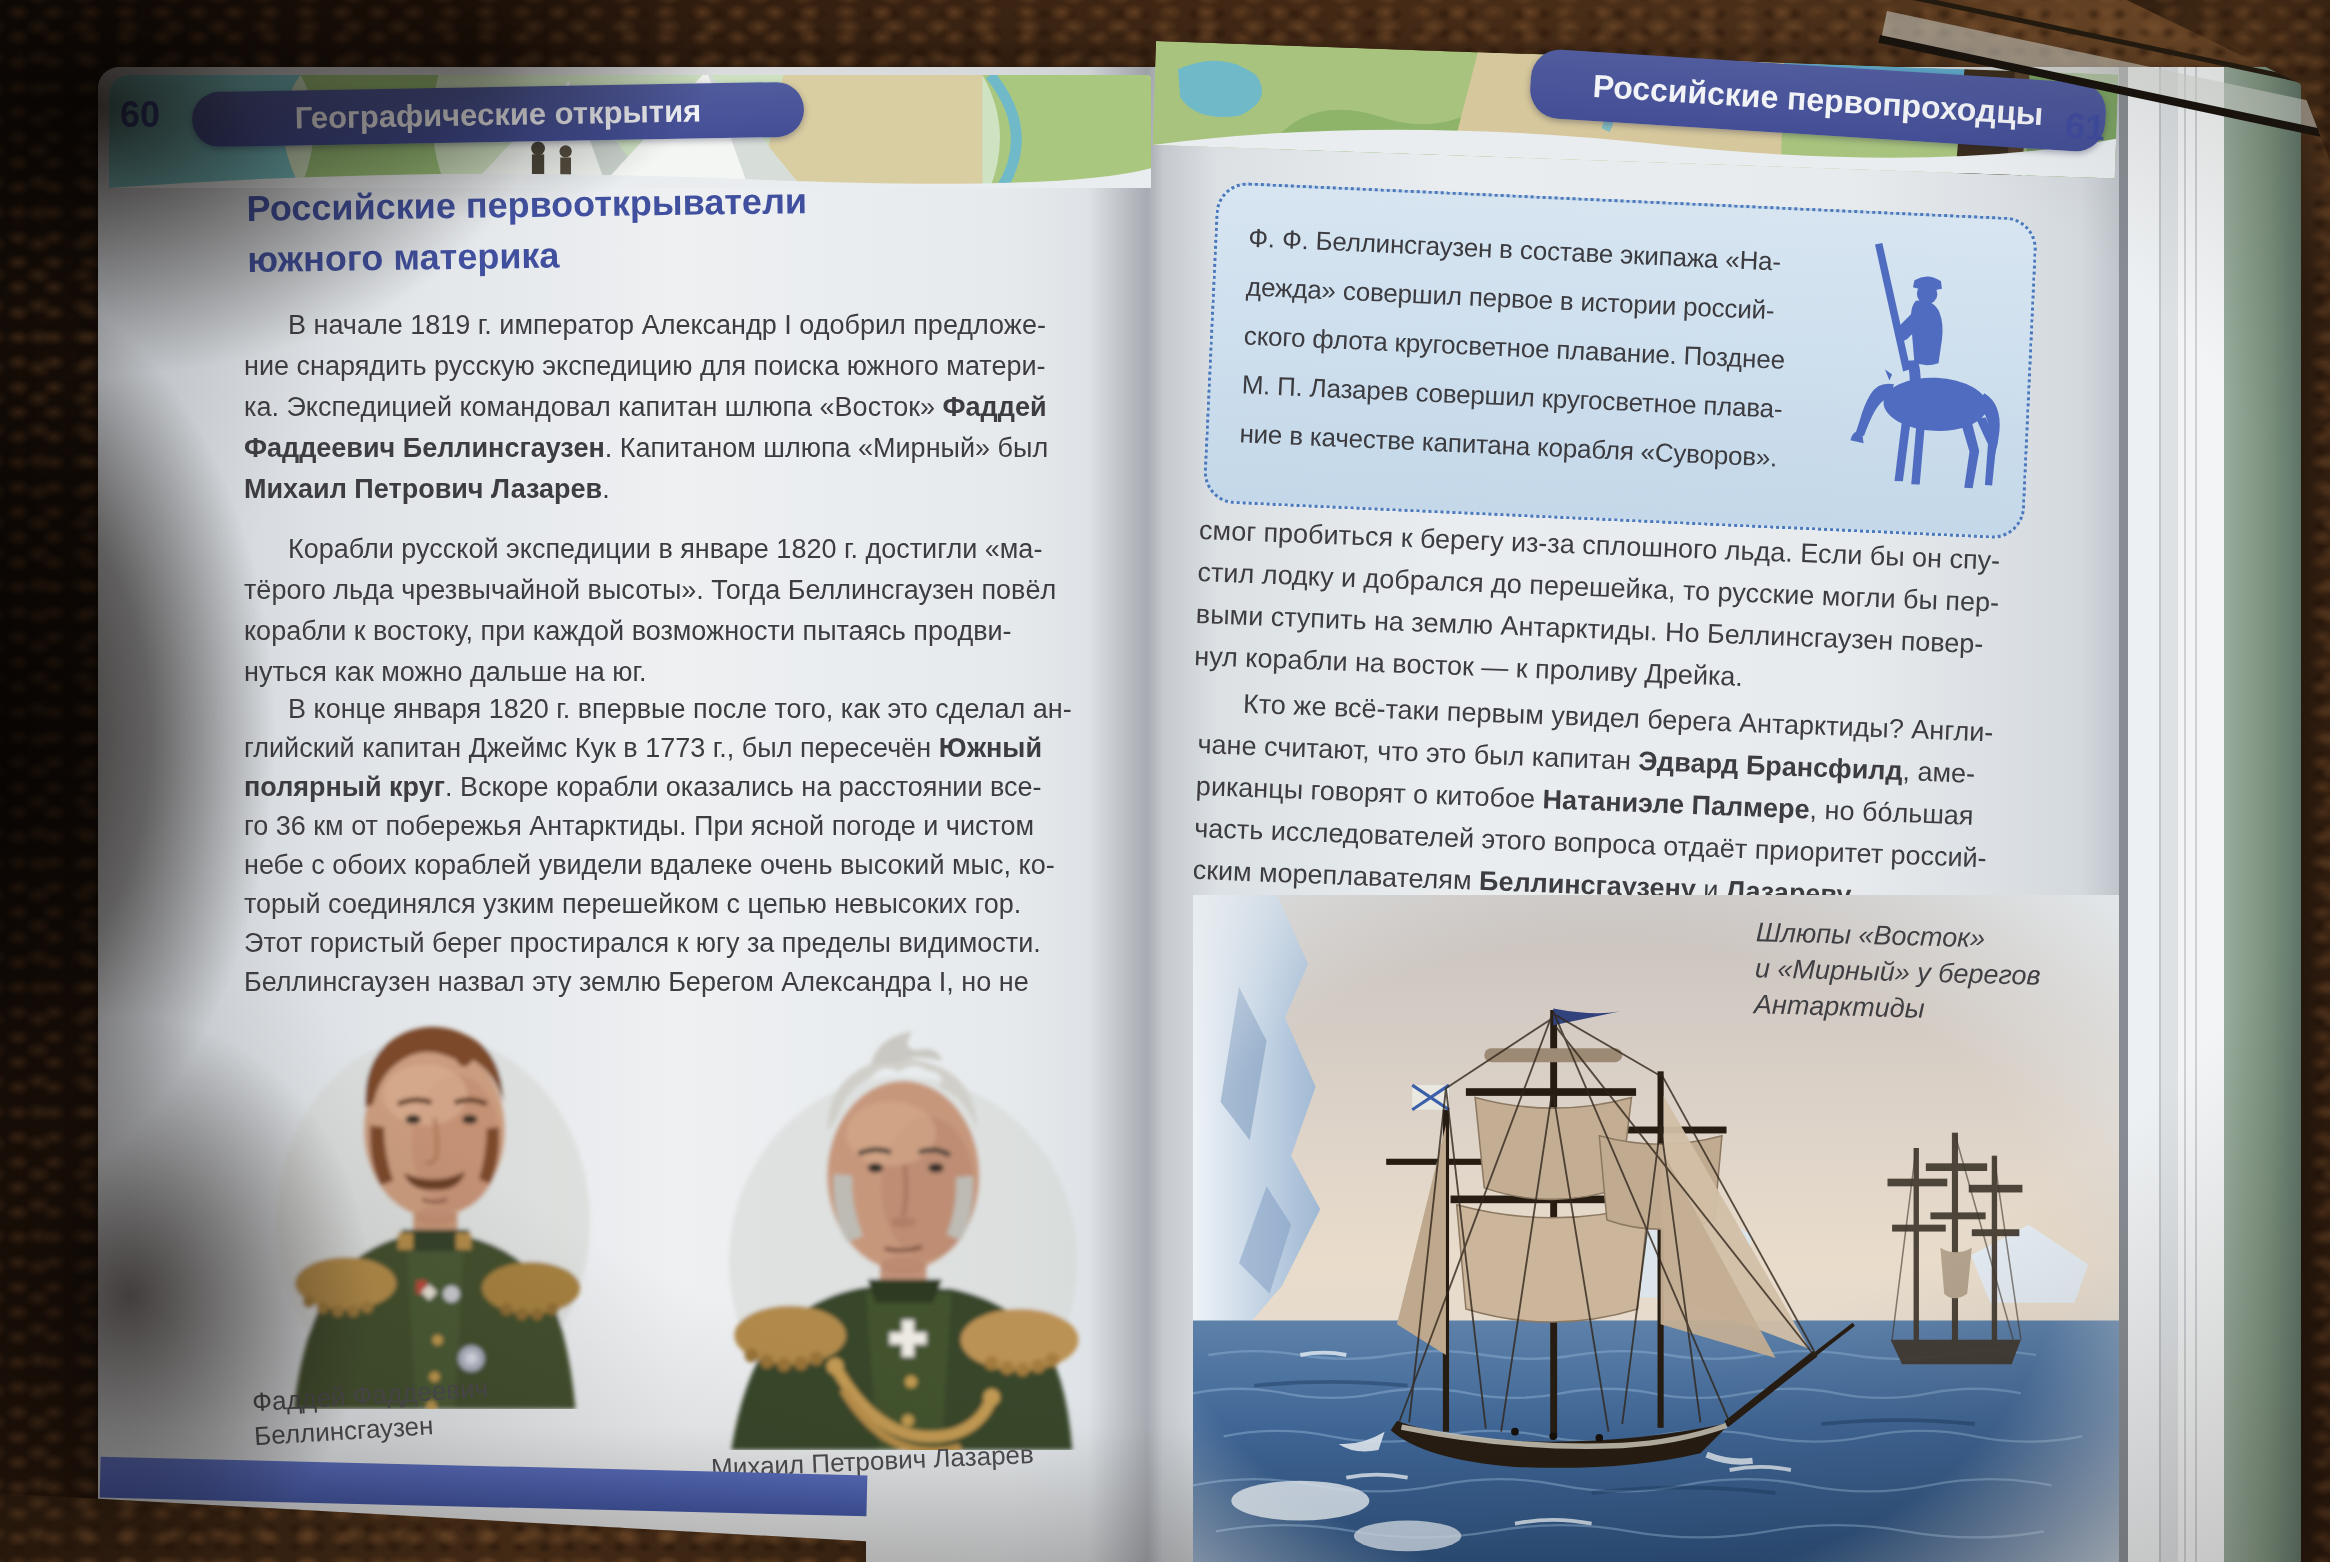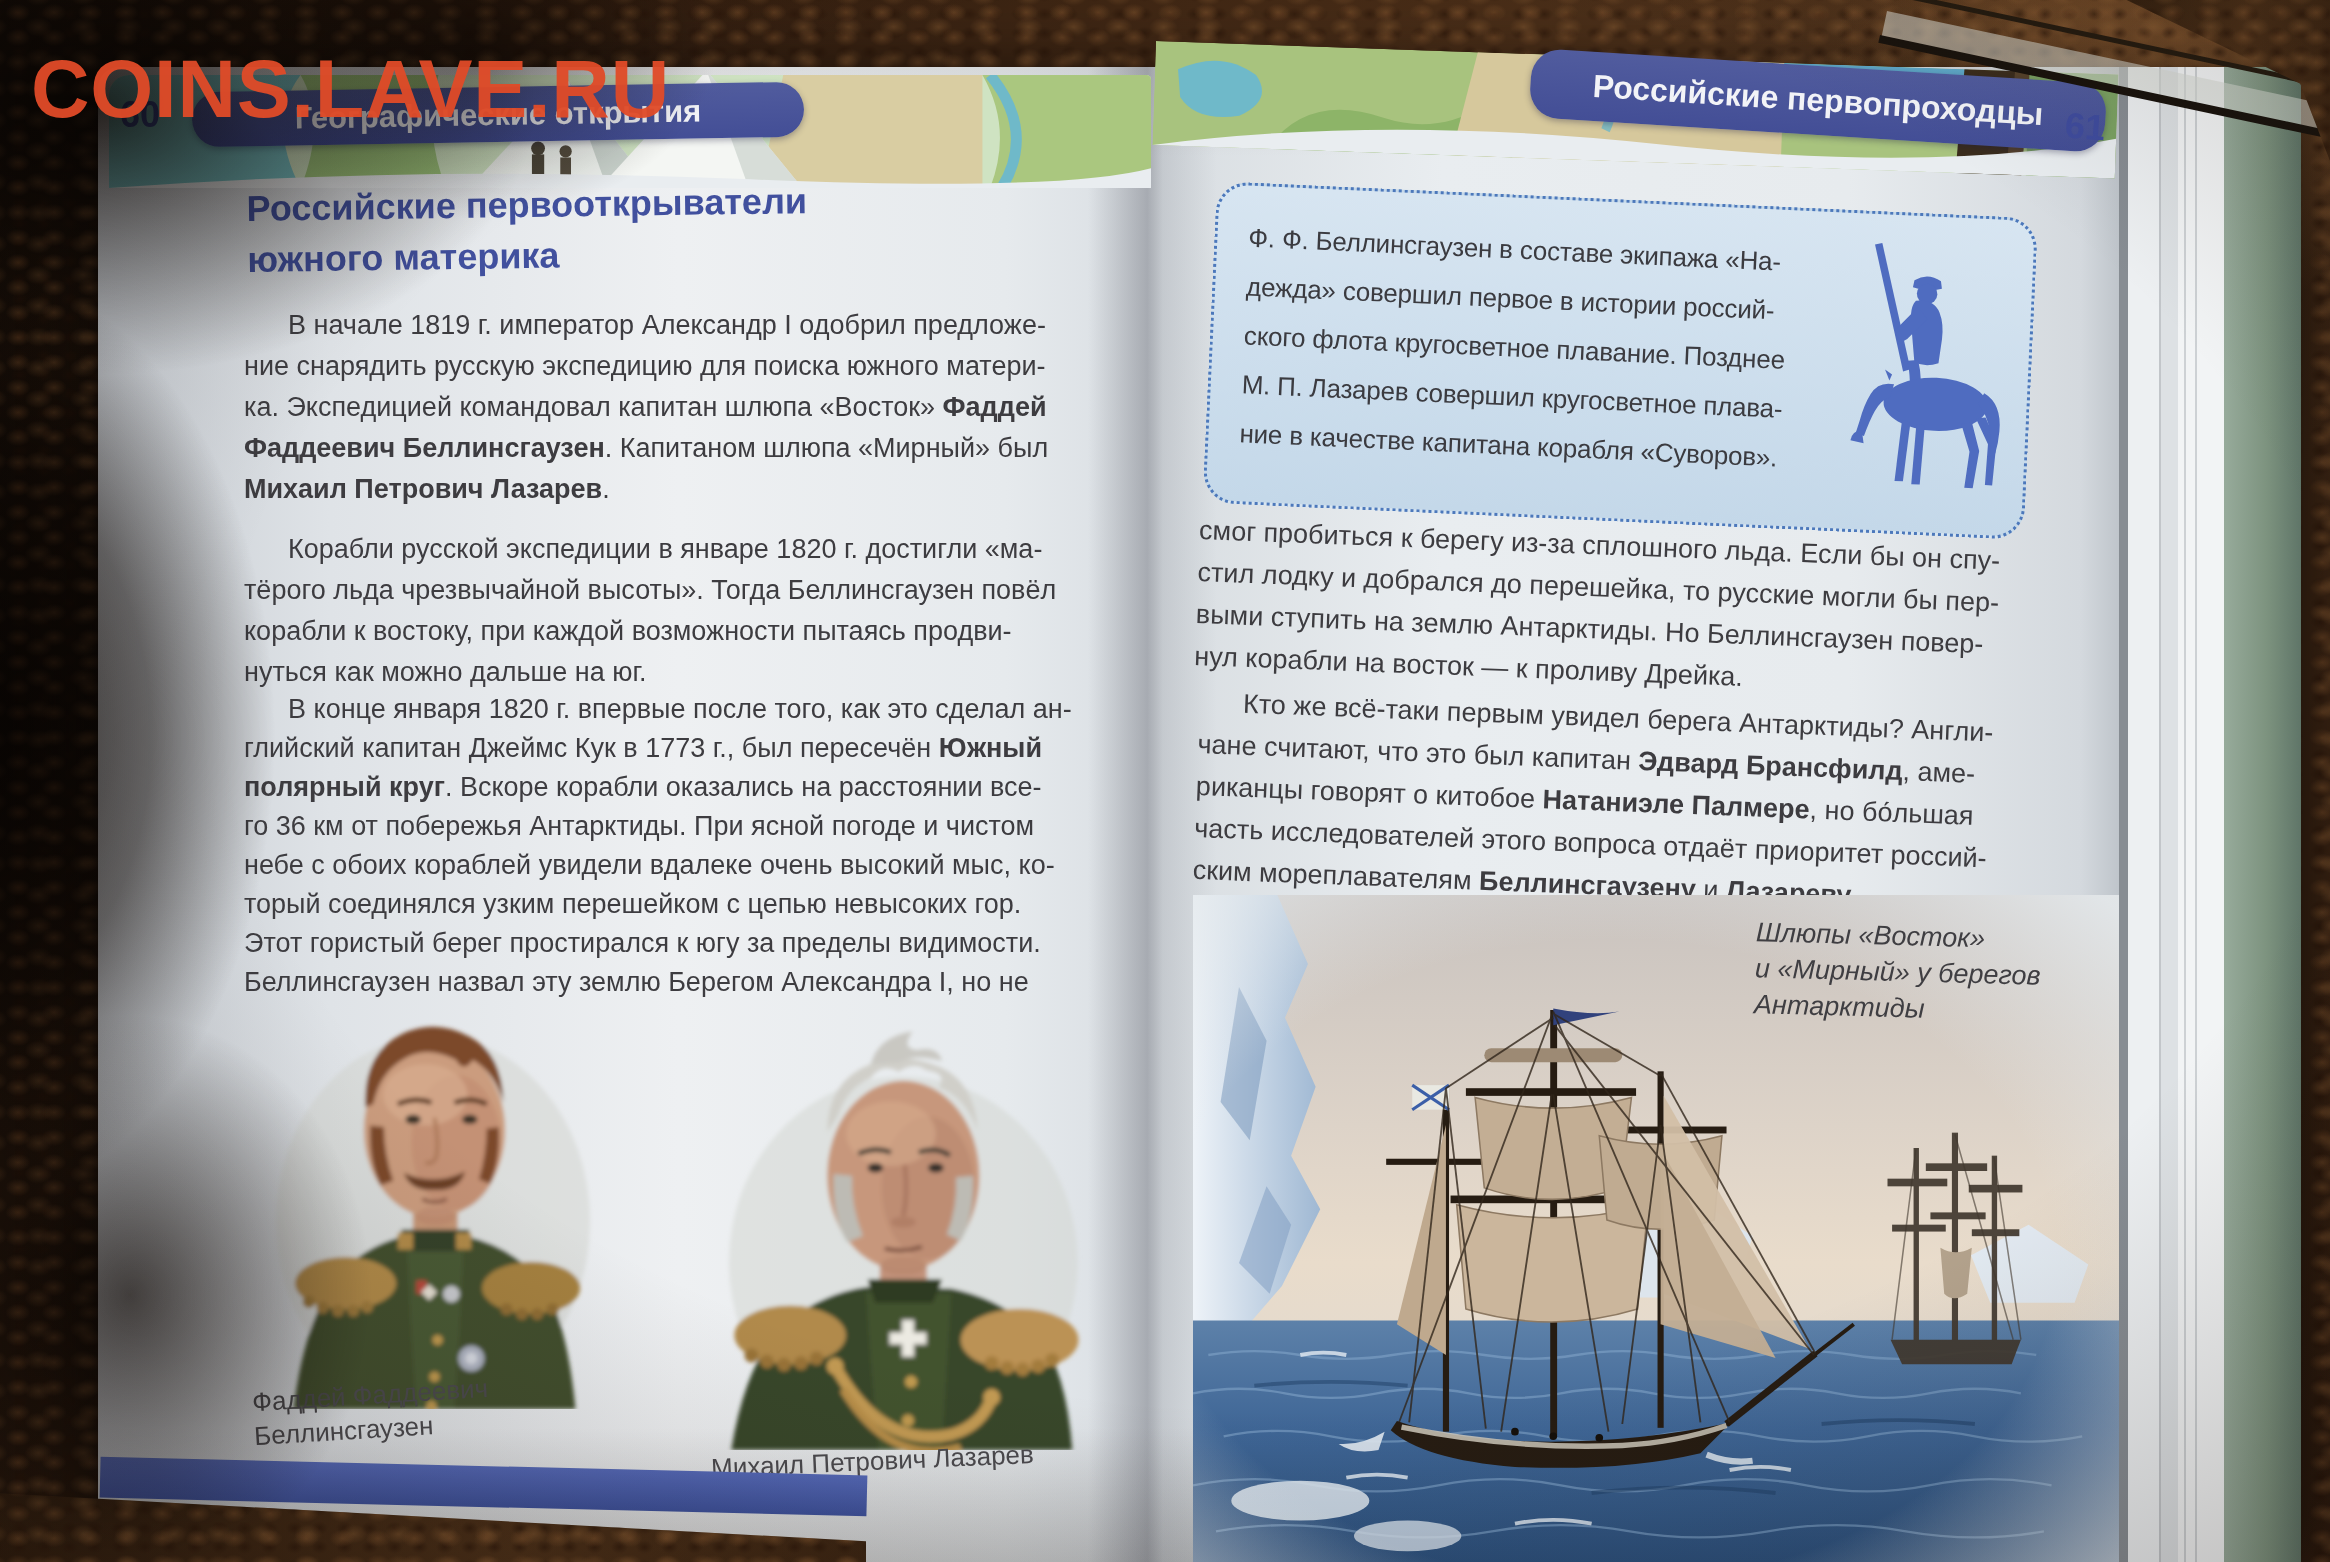--- a/index.html
+++ b/index.html
@@ -469,15 +469,14 @@
   <div class="abs" id="cover-blue"></div>
   <div class="abs carpet-fill" id="carpet-bl"></div>
   <div class="abs diag" id="diag-light"></div>
   <div class="abs diag" id="diag-1"></div>
   <div class="abs diag" id="diag-2"></div>
   <div class="abs carpet-fill" id="carpet-tr"></div>
 
   <div class="abs" id="shadow-blob"></div>
   <div class="abs" id="vignette"></div>
 
-  <div class="abs" id="watermark">COINS.LAVE.RU</div>
 </div>
 
 
 </body></html>

